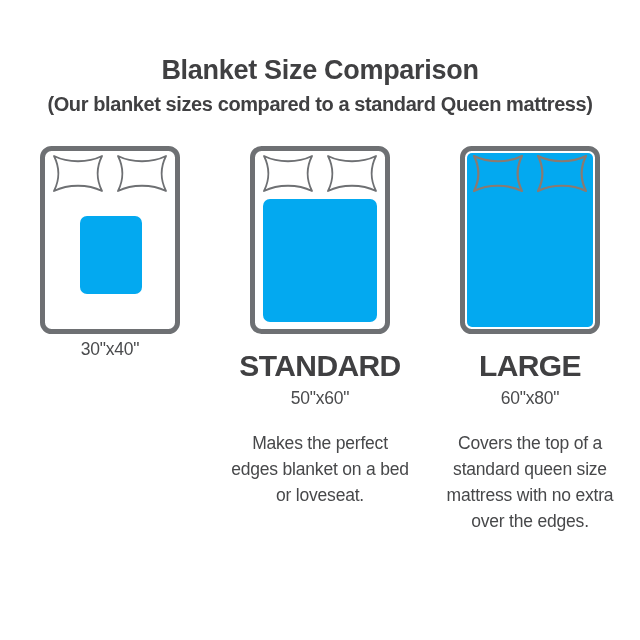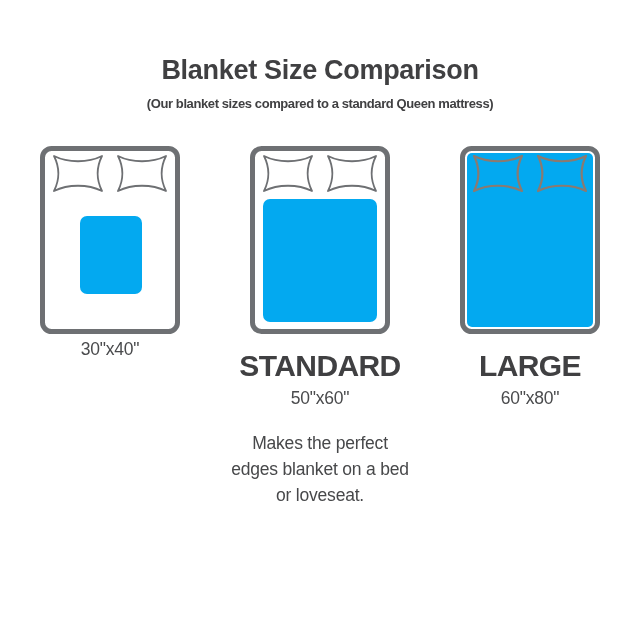--- a/index.html
+++ b/index.html
@@ -29,21 +29,21 @@
     padding-top: 54px;
     font-size: 27px;
     font-weight: bold;
     letter-spacing: -0.3px;
     color: #404042;
     line-height: 32px;
   }
   .subtitle {
     margin: 0;
     padding-top: 6px;
-    font-size: 13px;
+    font-size: 20px;
     font-weight: bold;
     letter-spacing: -0.4px;
     color: #404042;
     line-height: 24px;
   }
 
   
   .columns {
     position: absolute;
     top: 146px;
@@ -138,15 +138,16 @@
     <svg class="bed-figure" viewBox="0 0 140 188">
       <rect x="2.5" y="2.5" width="135" height="183" rx="9" ry="9" fill="#ffffff" stroke="#6e7073" stroke-width="5"></rect>
 
       <rect x="7" y="7" width="126" height="174" rx="5" ry="5" fill="#03a9f0"></rect>
 
       <path d="M14 10 C28 17, 48 17, 62 10 C56 22, 56 33, 62 45 C48 38, 28 38, 14 45 C20 33, 20 22, 14 10 Z" fill="none" stroke="#8b7a70" stroke-width="2.2" stroke-linejoin="round"></path>
       <path d="M78 10 C92 17, 112 17, 126 10 C120 22, 120 33, 126 45 C112 38, 92 38, 78 45 C84 33, 84 22, 78 10 Z" fill="none" stroke="#8b7a70" stroke-width="2.2" stroke-linejoin="round"></path>
     </svg>
     <p class="size-name">LARGE</p>
     <p class="size-dims">60"x80"</p>
+    <p class="desc">Covers the top of a standard queen size mattress with no extra over the edges.</p>
   </div>
 
 </div>
 
 </body></html>

